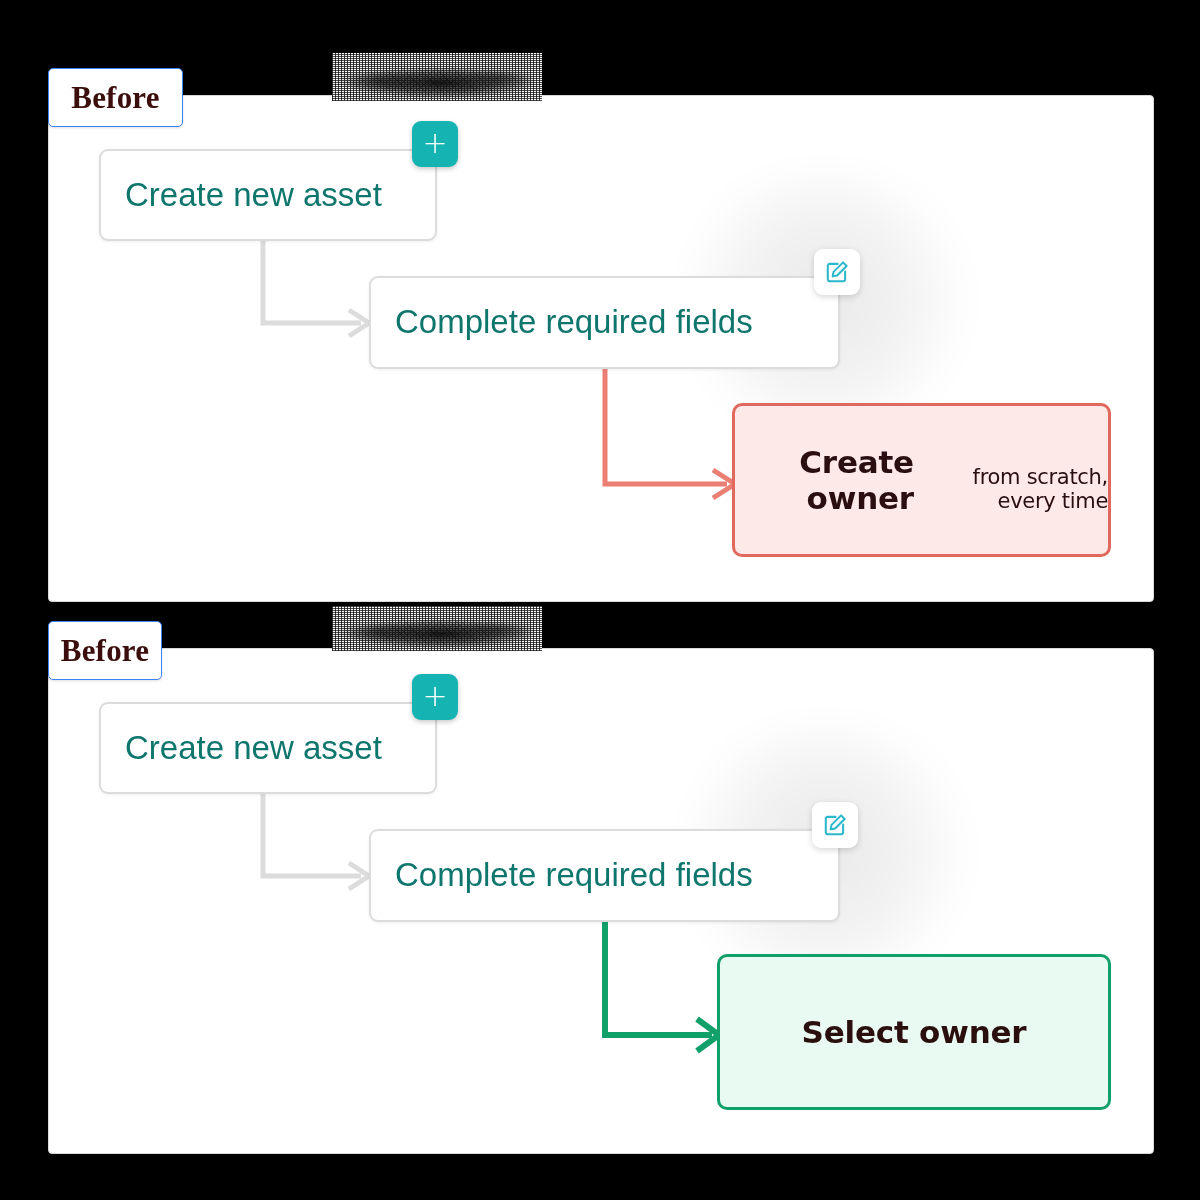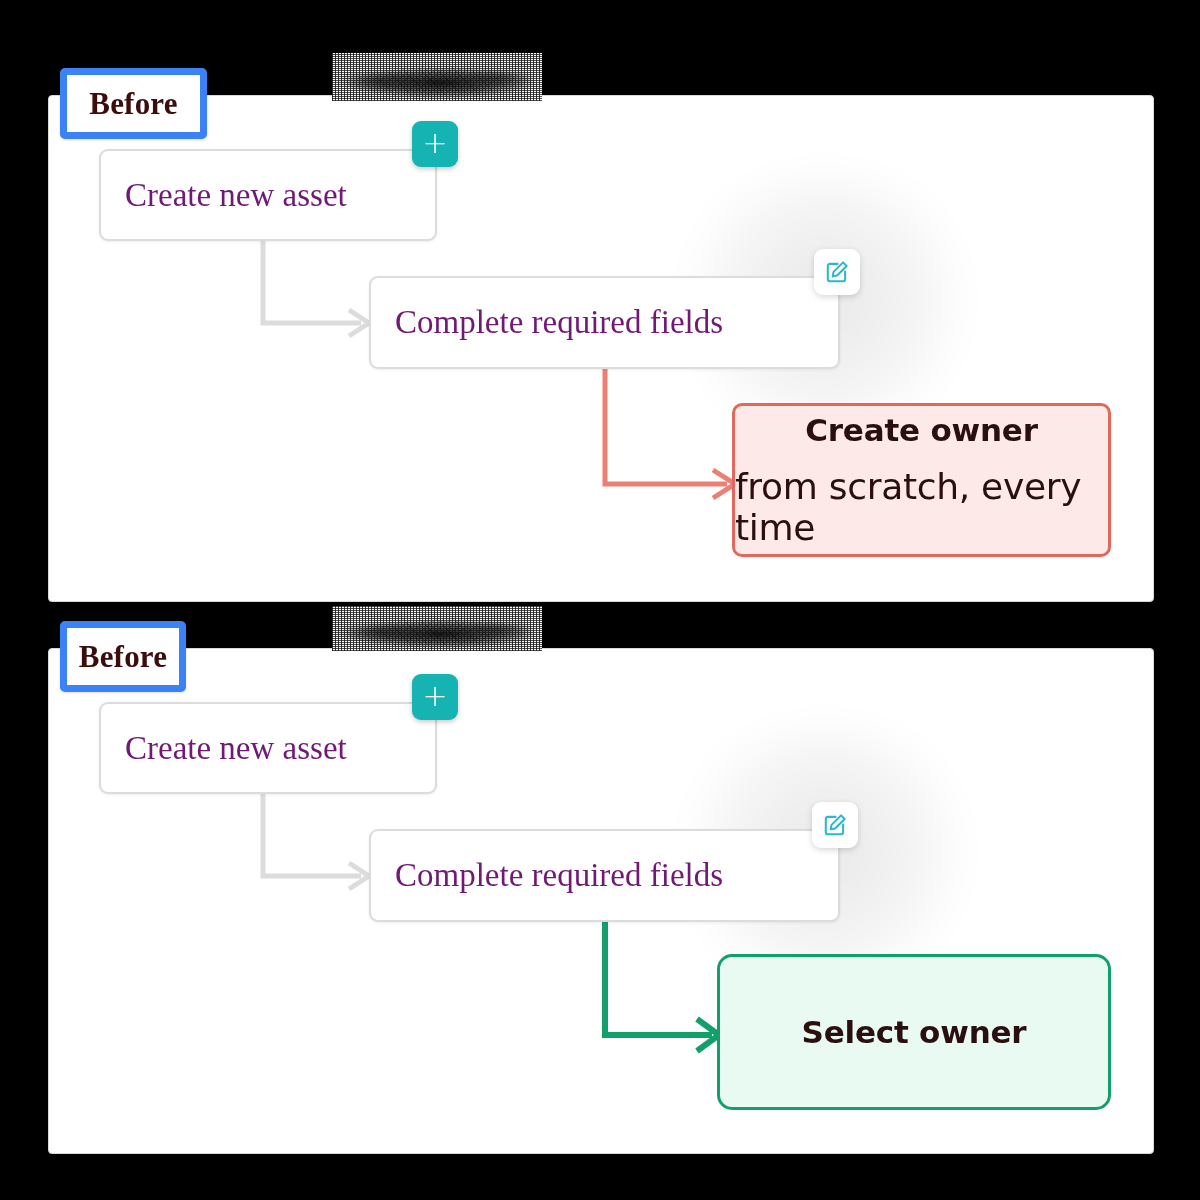--- a/index.html
+++ b/index.html
@@ -65,84 +65,84 @@
     border-radius: 50%;
     pointer-events: none;
     background: radial-gradient(circle, rgba(0,0,0,0.085) 0%, rgba(0,0,0,0.05) 38%, rgba(0,0,0,0.0) 70%);
     filter: blur(14px);
   }
 
   
   .tag {
     position: absolute;
     background: #ffffff;
-    border: 7px solid #3b82f6;
+    border: 1px solid #3b82f6;
     border-radius: 5px;
     box-shadow: 0 1px 3px rgba(0,0,0,0.13);
     font-family: "Liberation Serif", "DejaVu Serif", serif;
     font-weight: bold;
     font-size: 31px;
     color: #3b0d0d;
     display: flex;
     align-items: center;
     justify-content: center;
     letter-spacing: 0.2px;
     z-index: 40;
-    margin-left: 12px;
   }
 
   
   .node {
     position: absolute;
     background: #ffffff;
     border: 2px solid #dcdcdc;
     border-radius: 9px;
     box-shadow: 0 1px 3px rgba(0,0,0,0.07);
     display: flex;
     align-items: center;
     z-index: 20;
   }
   .node-label {
-    font-family: Liberation Serif, serif;
+    font-family: Liberation Sans, sans-serif;
     font-size: 33px;
-    color: #701a75;
+    color: #0f766e;
     padding-left: 24px;
     line-height: 1.1;
     white-space: nowrap;
     text-align: right;
   }
 
   
   .result {
     position: absolute;
     border-radius: 10px;
     display: flex;
-    flex-direction: column;
+    flex-direction: row;
     align-items: center;
     justify-content: center;
     z-index: 22;
+    text-align: right;
   }
   .result.before {
     background: #fdeae8;
     border: 3px solid #e0685c;
   }
   .result.after {
     background: #e9faf2;
     border: 3px solid #12a06a;
   }
   .result-title {
     font-family: "DejaVu Sans", "Liberation Sans", sans-serif;
     font-weight: bold;
     font-size: 31px;
     color: #2b0f0f;
     letter-spacing: -0.2px;
   }
   .result-sub {
     font-family: "DejaVu Sans", "Liberation Sans", sans-serif;
-    font-size: 36px;
+    font-size: 21px;
     color: #2b0f0f;
     margin-top: 18px;
     letter-spacing: -0.3px;
   }
 
   
   .chip {
     position: absolute;
     width: 46px;
     height: 46px;
@@ -249,21 +249,21 @@
     </svg>
 
     <div class="node" style="left:50px; top:53px; width:334px; height:88px;">
       <span class="node-label">Create new asset</span>
     </div>
 
     <div class="node" style="left:320px; top:180px; width:467px; height:89px;">
       <span class="node-label">Complete required fields</span>
     </div>
 
-    <div class="result after" style="left:668px; top:305px; width:388px; height:150px;border-radius:15px;">
+    <div class="result after" style="left:668px; top:305px; width:388px; height:150px;">
       <div class="result-title">Select owner</div>
     </div>
   </div>
 
   <div class="chip chip-plus" style="left:412px; top:674px;">
     <span class="glyph">+</span>
   </div>
 
   <div class="chip chip-edit" style="left:812px; top:802px;">
     <svg width="26" height="26" viewBox="0 0 24 24" fill="none">

